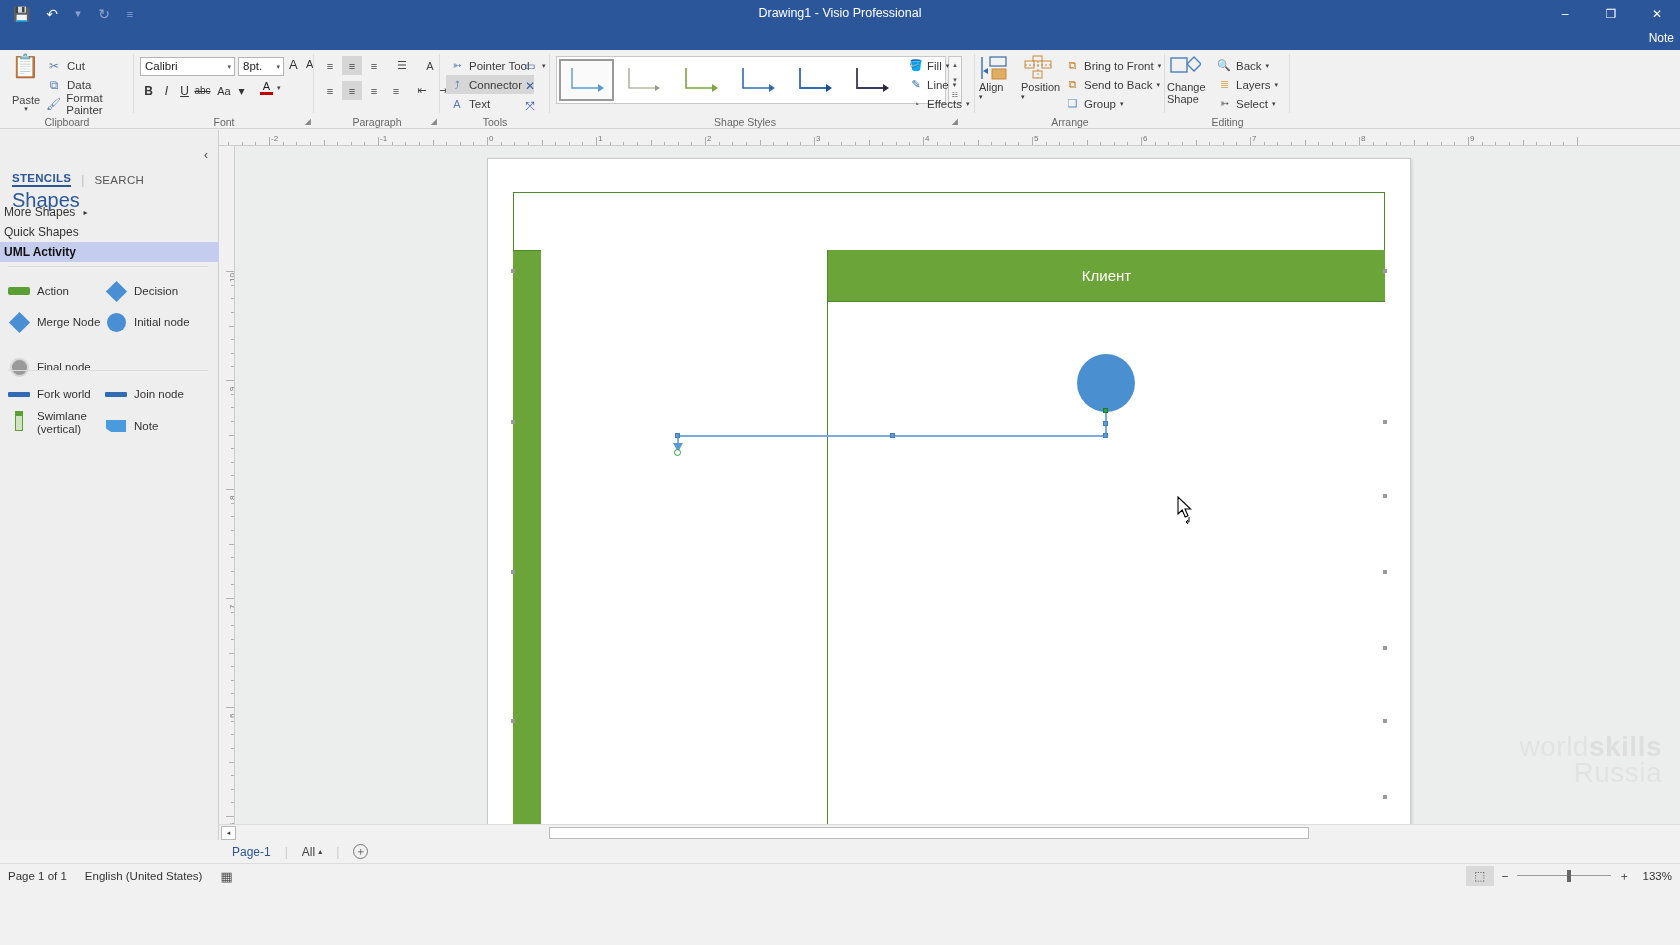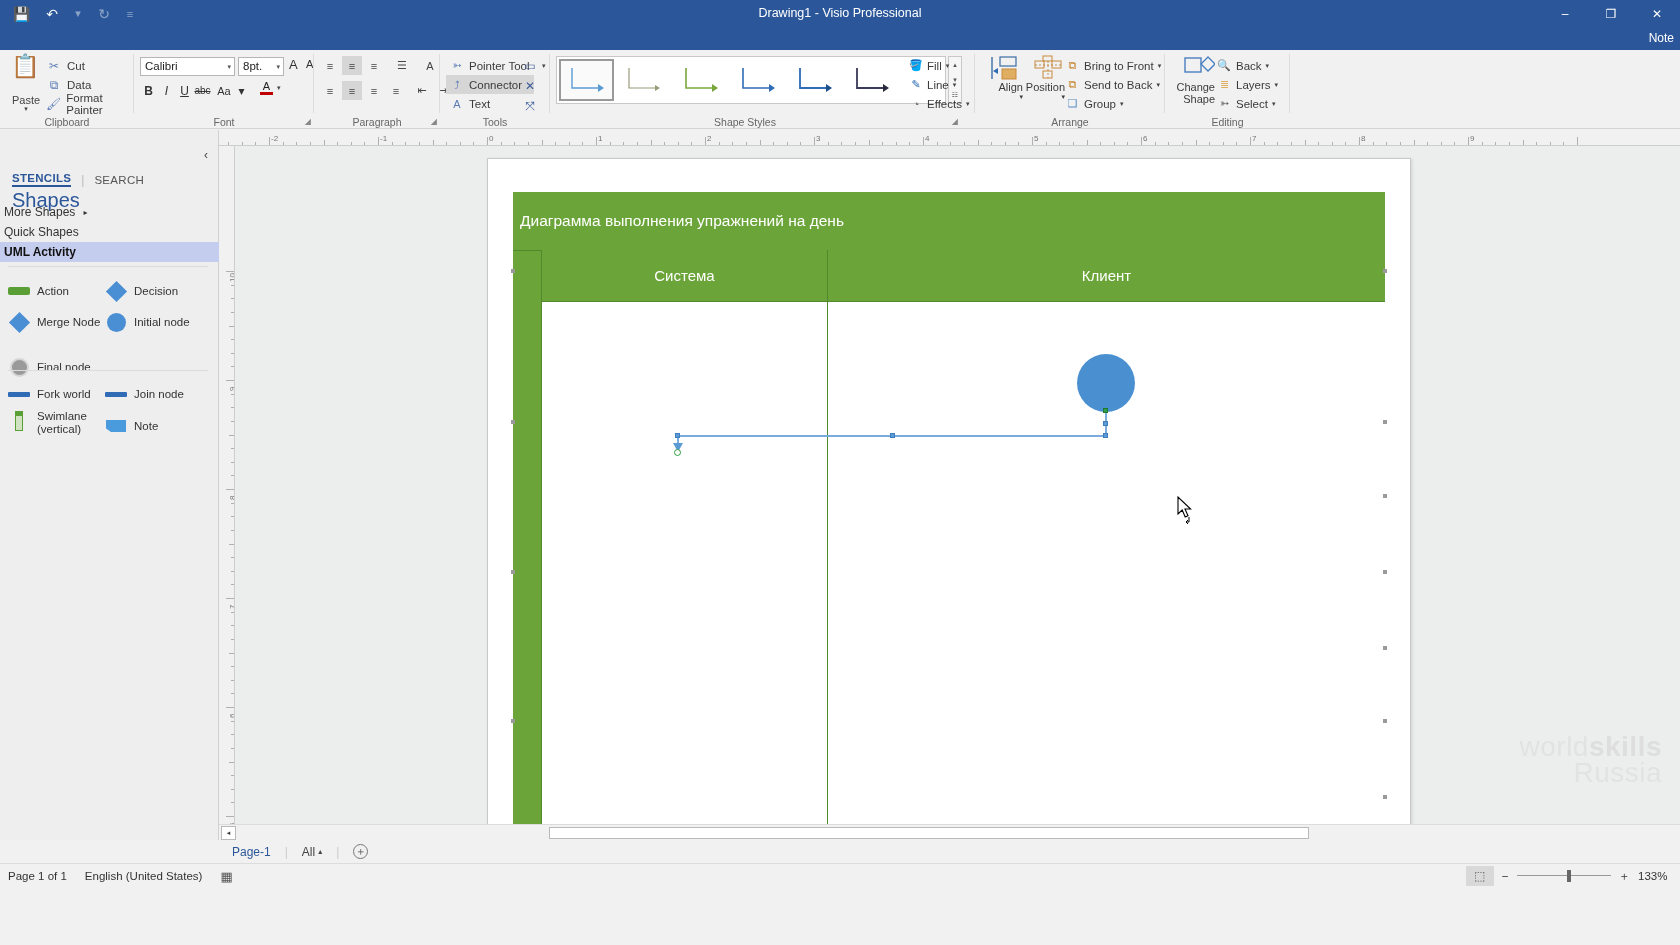--- a/index.html
+++ b/index.html
@@ -116,21 +116,21 @@
   .gscroll{ position:absolute; left:398px; top:6px; width:14px; height:48px; border:1px solid #c8c8c8; background:#f6f6f6;}
   .gscroll div{ height:15px; display:flex; align-items:center; justify-content:center; font-size:7px; color:#555;}
 
   
   .g-fill{ left:905px; width:70px;}
   .fillitem{ display:flex; align-items:center; gap:4px; height:19px; font-size:11.5px; color:#3b3b3b;}
   .fillitem .ic{ width:14px; text-align:center; font-size:11px;}
 
   
   .g-arr{ left:975px; width:190px;}
-  .bigbtn{ position:absolute; top:5px; width:44px; text-align:right; font-size:11px; color:#3b3b3b;}
+  .bigbtn{ position:absolute; top:5px; width:44px; text-align:left; font-size:11px; color:#3b3b3b;}
   .bigbtn .ic{ display:block; height:26px; line-height:26px; font-size:19px; color:#c8893a;}
   .bigbtn .car{ display:block; font-size:7px; line-height:7px;}
   .arrlist{ position:absolute; left:90px; top:6px;}
   .arritem{ display:flex; align-items:center; gap:4px; height:19px; font-size:11.5px; color:#3b3b3b;}
   .arritem .ic{ width:15px; text-align:center; font-size:11px; color:#c8893a;}
 
   
   .g-edit{ left:1165px; width:125px;}
   .edlist{ position:absolute; left:52px; top:6px;}
 
@@ -257,21 +257,21 @@
   .statusbar{
     position:absolute; left:0; top:864px; width:1680px; height:81px; background:#f1f1f1;
   }
   .sb-row{ position:absolute; left:0; top:0; width:1680px; height:24px; display:flex; align-items:center; gap:18px; padding-left:8px;}
   .sb-item{ font-size:11.5px; color:#333;}
   .sb-right{ position:absolute; right:8px; top:0; height:24px; display:flex; align-items:center; gap:8px;}
   .fitbtn{ width:28px; height:20px; background:#d9d9d9; display:flex; align-items:center; justify-content:center; font-size:12px; color:#555;}
   .zoomslider{ position:relative; width:94px; height:14px; display:flex; align-items:center;}
   .zline{ position:absolute; left:0; top:6px; width:94px; height:1px; background:#9a9a9a;}
   .zthumb{ position:absolute; left:50px; top:1px; width:4px; height:12px; background:#666;}
-  .zpct{ font-size:11.5px; color:#333; width:34px; }
+  .zpct{ font-size:11.5px; color:#333; width:34px; text-align:right;}
 </style>
 </head>
 <body>
 
 <div class="app">
 
   <div class="titlebar">
     <div class="qat">
       <div class="qbtn">💾</div>
       <div class="qbtn">↶</div>
@@ -782,32 +782,23 @@
       <div class="tickv" style="top: 656.375px; width: 3px;"></div>
       <div class="tickv" style="top: 670px; width: 8px;"></div>
       <div class="rlabel-v" style="left: 9px; top: 681px;">5</div>
     </div>
 
   <div class="canvas">
     <div class="page">
 
       <div class="lane-band"></div>
 
-      <div class="lane-title">
-        <span>Диаграмма выполнения упражнений на день</span>
-      </div>
 
       <div class="lane-left"></div>
 
-      <div class="lane" style="left:53px; width:286px">
-        <div class="lane-head">
-          <span>Система</span>
-        </div>
-        <div class="lane-body"></div>
-      </div>
 
       <div class="lane" style="left:339px; width:558px">
         <div class="lane-head">
           <span>Клиент</span>
         </div>
         <div class="lane-body"></div>
       </div>
 
       <div class="lane-dot" style="left:23px; top:110px"></div>
       <div class="lane-dot" style="left:23px; top:261px"></div>

